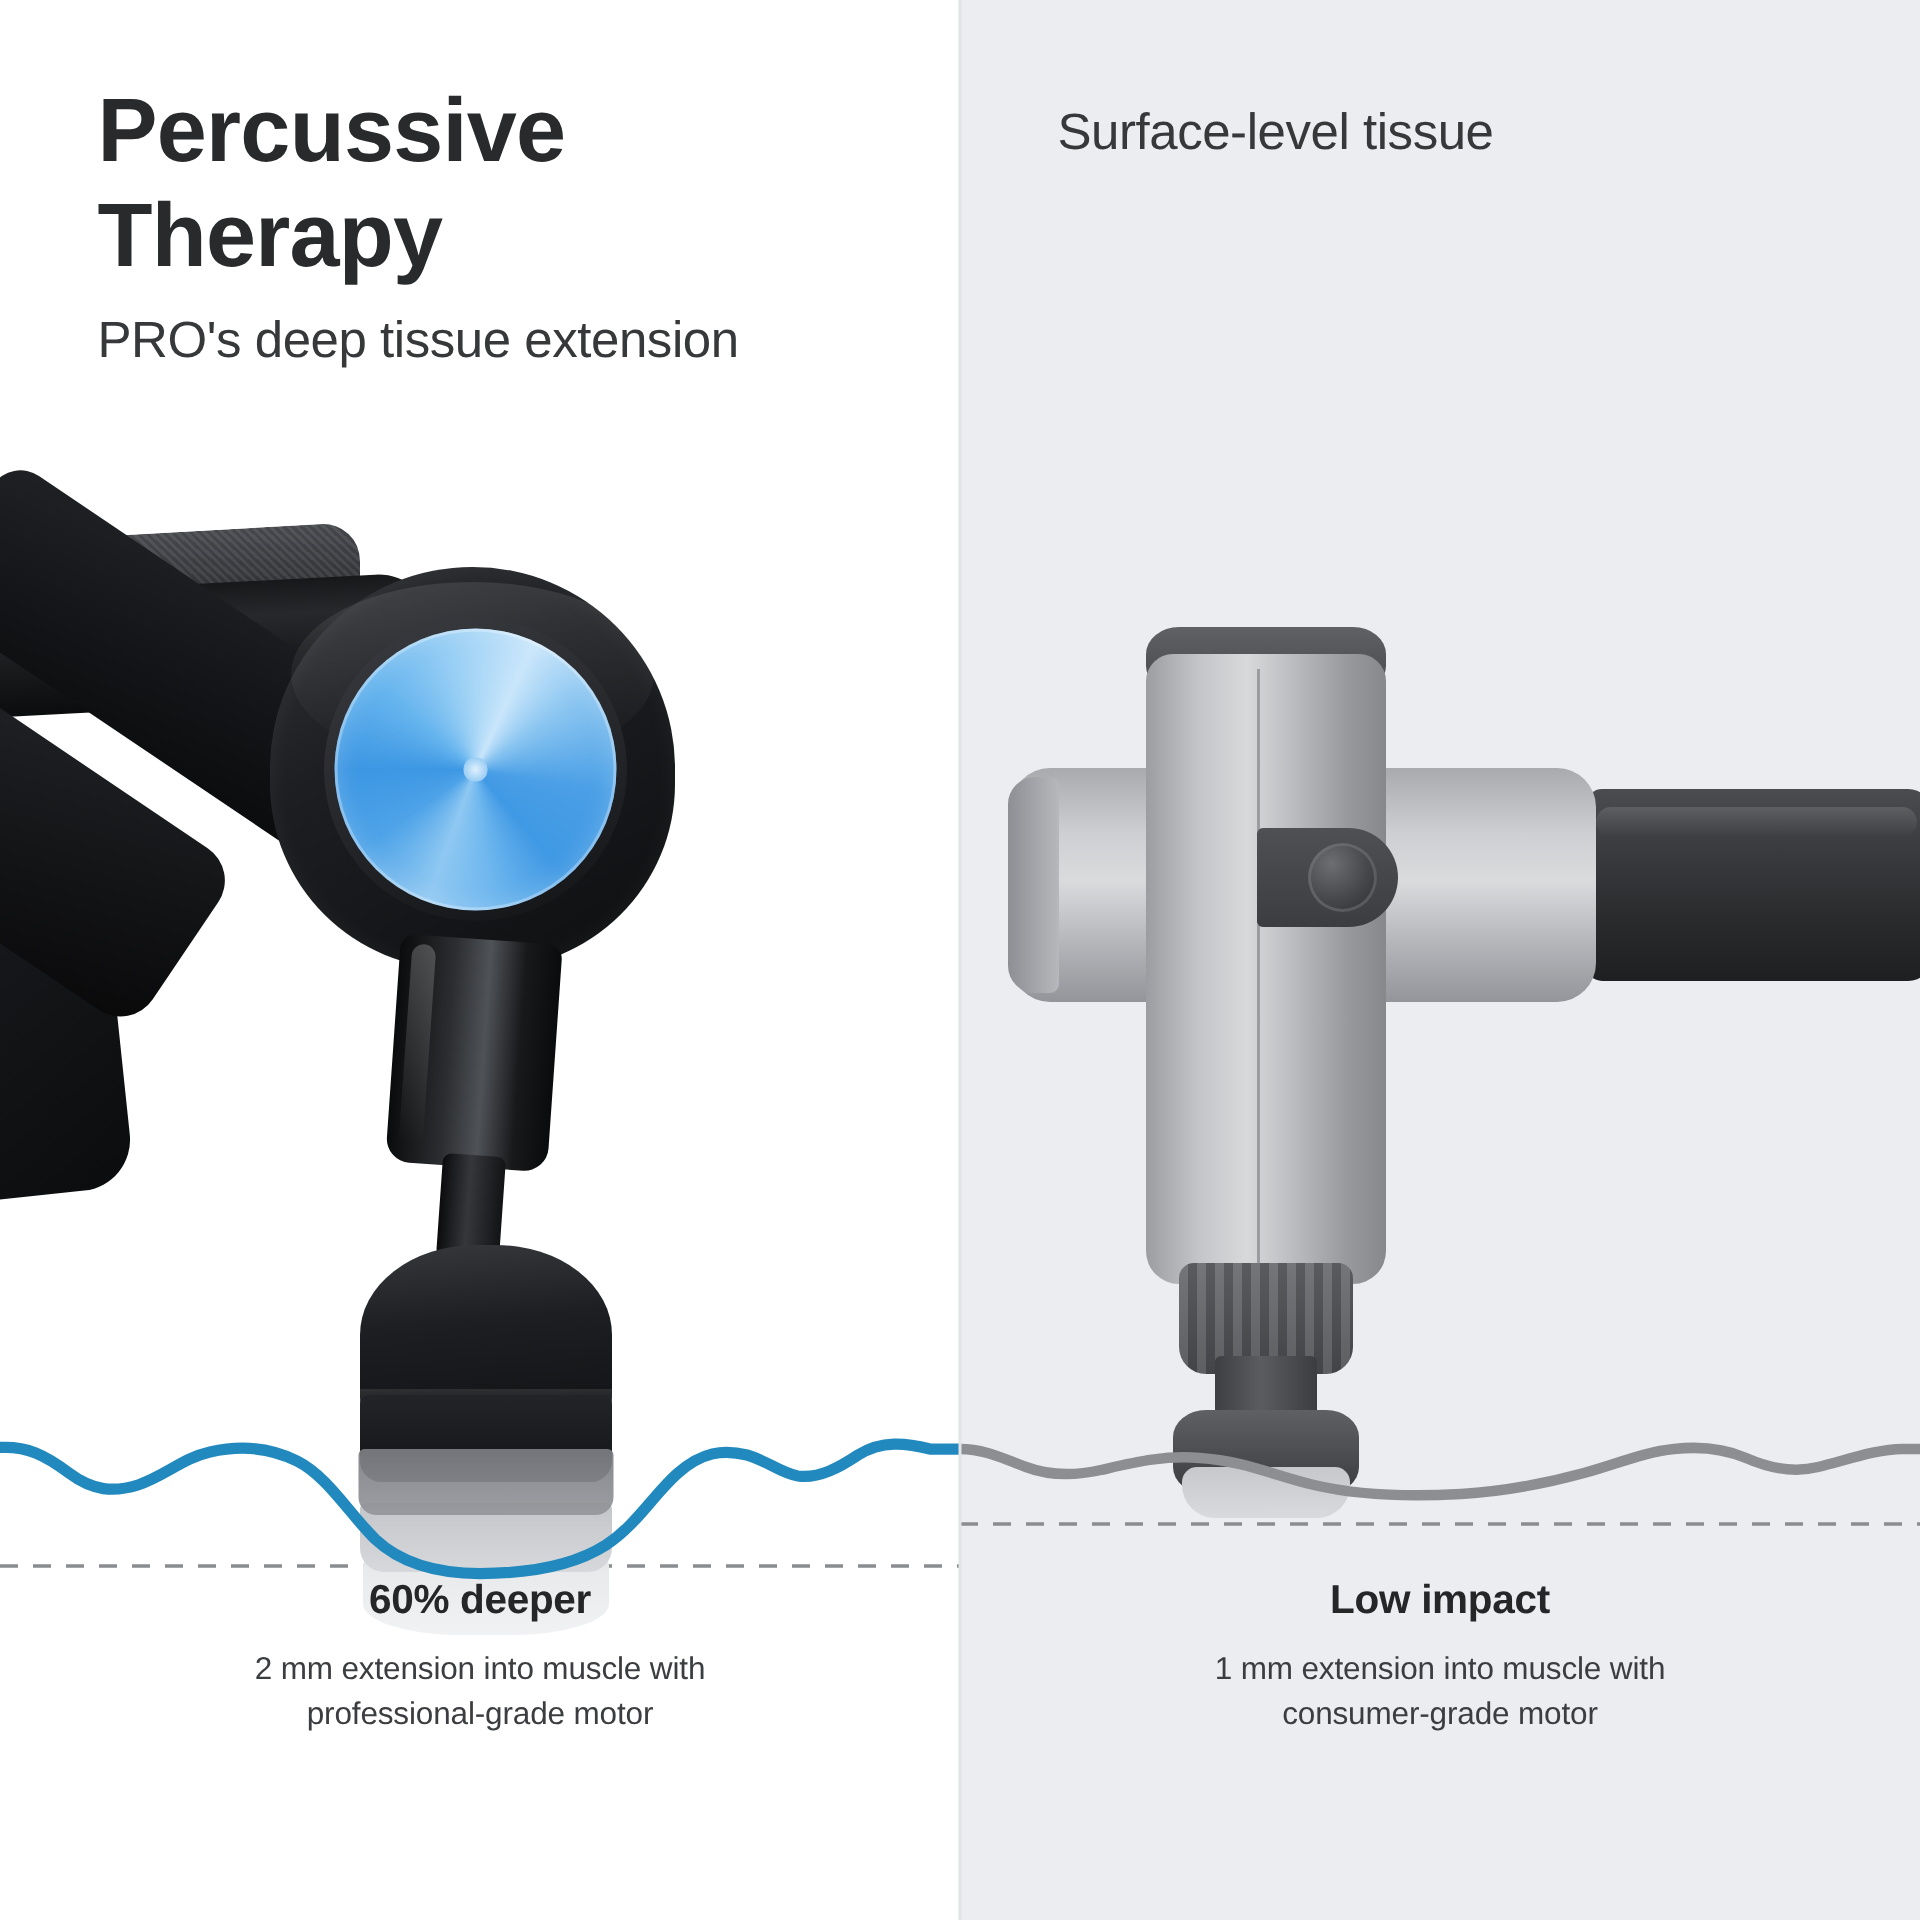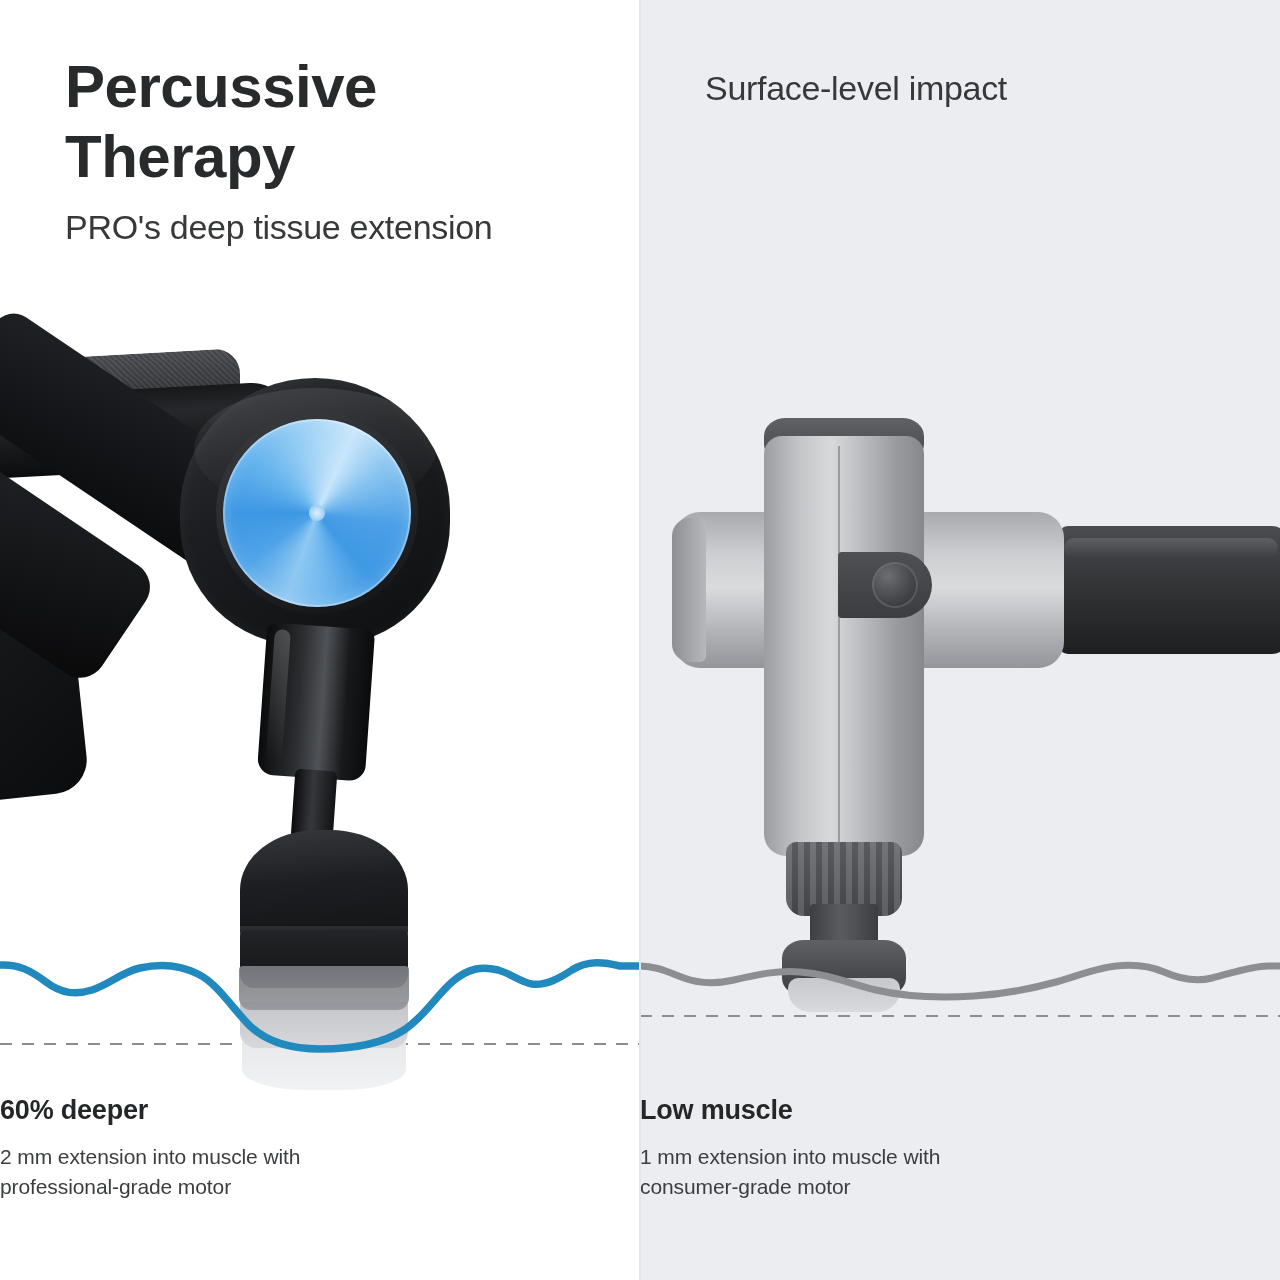--- a/index.html
+++ b/index.html
@@ -29,21 +29,21 @@
     font-size:60px; font-weight:bold; line-height:1.16;
     color:#282a2c; letter-spacing:-0.5px; white-space:pre-line;
   }
   .subtitle{
     margin-top:16px; font-size:34px; font-weight:normal;
     color:#36383a; letter-spacing:-0.3px; line-height:1.2;
   }
 
   
   .caption{
-    position:absolute; left:0; right:0; top:1095px; text-align:left; z-index:30;
+    position:absolute; left:0; right:0; top:1051px; text-align:center; z-index:30;
   }
   .caption-title{
     font-size:27px; font-weight:bold; color:#242628; letter-spacing:-0.2px;
   }
   .caption-desc{
     margin-top:16px; font-size:21px; color:#3b3d40; line-height:1.45;
     letter-spacing:-0.1px; white-space:pre-line;
   }
 
   
@@ -284,21 +284,21 @@
     <div class="caption">
       <div class="caption-title">60% deeper</div>
       <div class="caption-desc">2 mm extension into muscle with
 professional-grade motor</div>
     </div>
   </div>
 
   <div class="panel panel-right">
 
     <div class="head">
-      <div class="subtitle">Surface-level impact</div>
+      <div class="subtitle">Surface-level tissue</div>
     </div>
 
     <div class="vib">
       <div class="vb-handle"></div>
       <div class="vb-topcap"></div>
       <div class="vb-horiz"></div>
       <div class="vb-left-cap"></div>
       <div class="vb-vert"></div>
       <div class="vb-seam"></div>
       <div class="vb-btn-panel"></div>
@@ -314,20 +314,20 @@
     </svg>
 
     <svg class="wave-svg" viewBox="0 0 640 190" preserveAspectRatio="none">
       <path d="M0,66 C16,66 28,72 44,78 C60,84 76,84 94,80 C116,75 136,70 160,72
                C190,74 210,84 236,90 C266,97 300,98 334,96 C368,94 394,88 416,82
                C438,76 456,68 476,66 C494,64 510,66 524,72 C540,79 556,82 572,78
                C592,73 612,66 628,66 L640,66" fill="none" stroke="#8c8e92" stroke-width="7" stroke-linecap="round" stroke-linejoin="round"></path>
     </svg>
 
     <div class="caption">
-      <div class="caption-title">Low muscle</div>
+      <div class="caption-title">Low impact</div>
       <div class="caption-desc">1 mm extension into muscle with
 consumer-grade motor</div>
     </div>
   </div>
 
   <div class="divider"></div>
 </div>
 
 </body></html>

